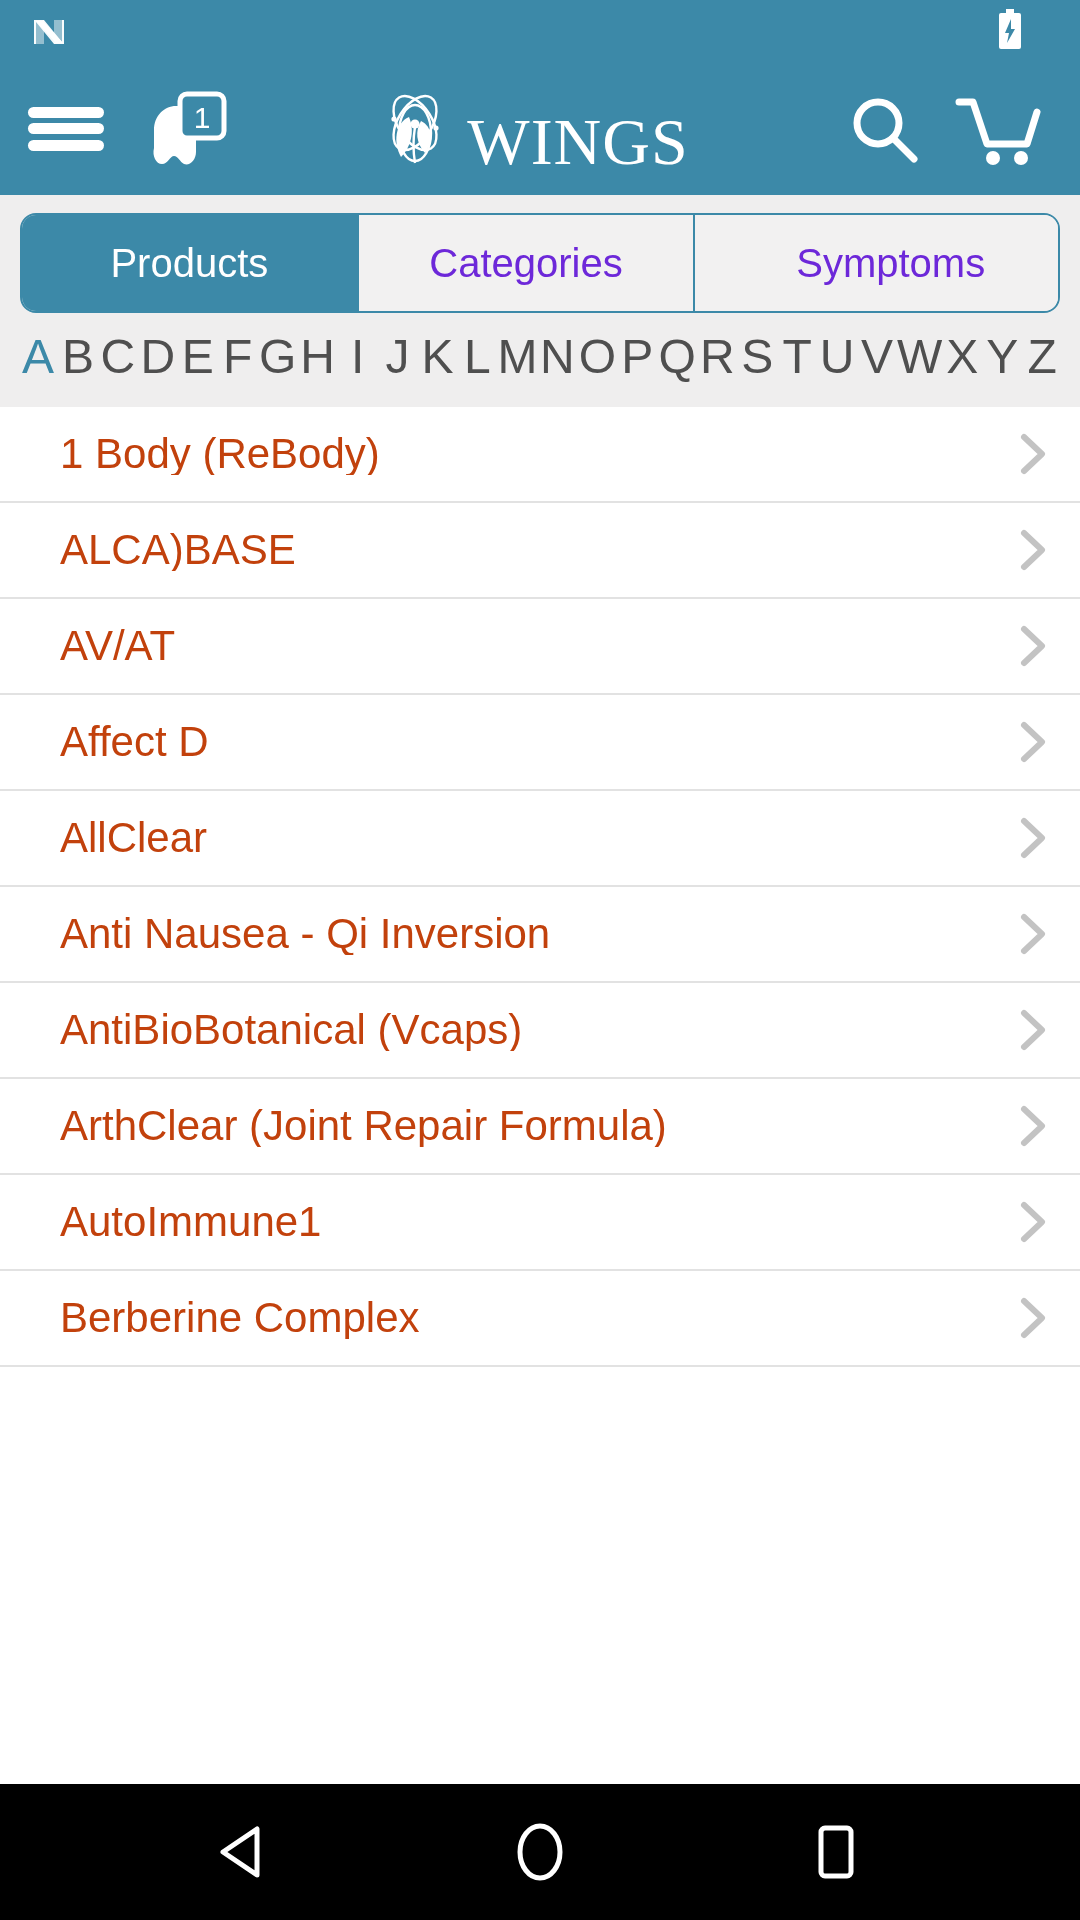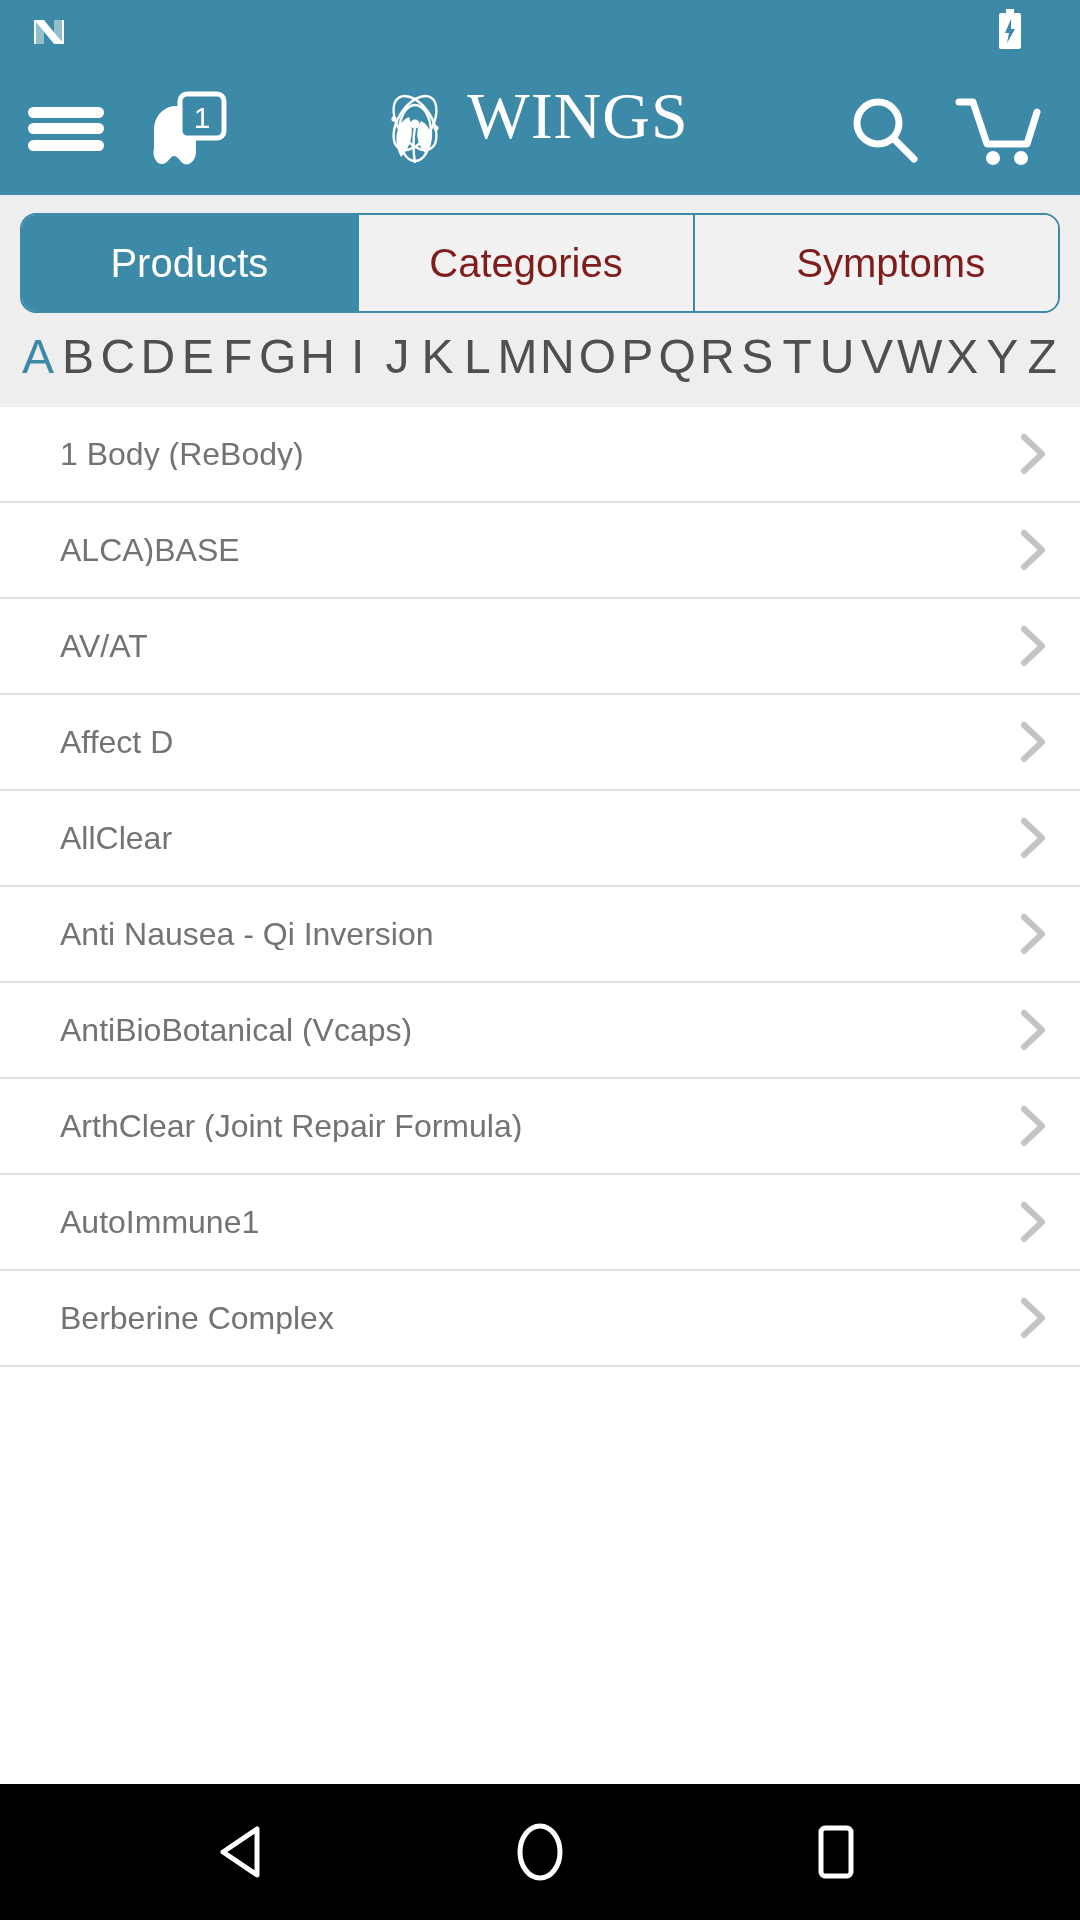--- a/index.html
+++ b/index.html
@@ -58,21 +58,21 @@
     background:#ffffff; border-radius:6px;
   }
   .notif-btn {
     position:relative; margin-left:36px;
     width:92px; height:80px;
     display:flex; align-items:center; justify-content:center;
     cursor:pointer;
   }
   .notif-icon { width:84px; height:78px; display:block; }
   .logo-block {
-    flex:1; display:flex; align-items:flex-start; justify-content:center;
+    flex:1; display:flex; align-items:flex-end; justify-content:center;
     gap:6px; margin-left:-10px;
   }
   .logo-mark { width:92px; height:92px; display:block; }
   .logo-word {
     color:#ffffff;
     font-family:"Liberation Serif", serif;
     font-size:66px; font-weight:400;
     letter-spacing:1px; line-height:1;
   }
   .search-btn, .cart-btn {
@@ -95,21 +95,21 @@
     height:100px;
     border:2px solid #3c89a8;
     border-radius:16px;
     overflow:hidden;
     background:#f2f1f1;
   }
   .seg-tab {
     flex:1;
     display:flex; align-items:center; justify-content:center;
     font-size:40px;
-    color:#7f1d1d;
+    color:#6d28d9;
     background:#f2f1f1;
     border-right:2px solid #3c89a8;
     cursor:pointer;
     user-select:none;
   }
   .seg-tab:last-child { border-right:none;padding-left:28px; }
   .seg-tab.active { background:#3c89a8; color:#ffffff; }
 
   
   .alpha-bar {
@@ -138,22 +138,22 @@
   .list-row {
     height:96px;
     display:flex; align-items:center;
     padding:0 30px 0 60px;
     border-bottom:2px solid #e2e2e2;
     background:#ffffff;
     cursor:pointer;
   }
   .list-row:first-child { border-top:none; }
   .row-label {
-    font-size:32px;
-    color:#737373;
+    font-size:42px;
+    color:#c2410c;
     line-height:1;
     flex:1;
     white-space:nowrap;
     overflow:hidden;
   }
   .chevron { width:34px; height:46px; display:block; flex:0 0 34px; }
 
   
   .navbar {
     height:136px;

